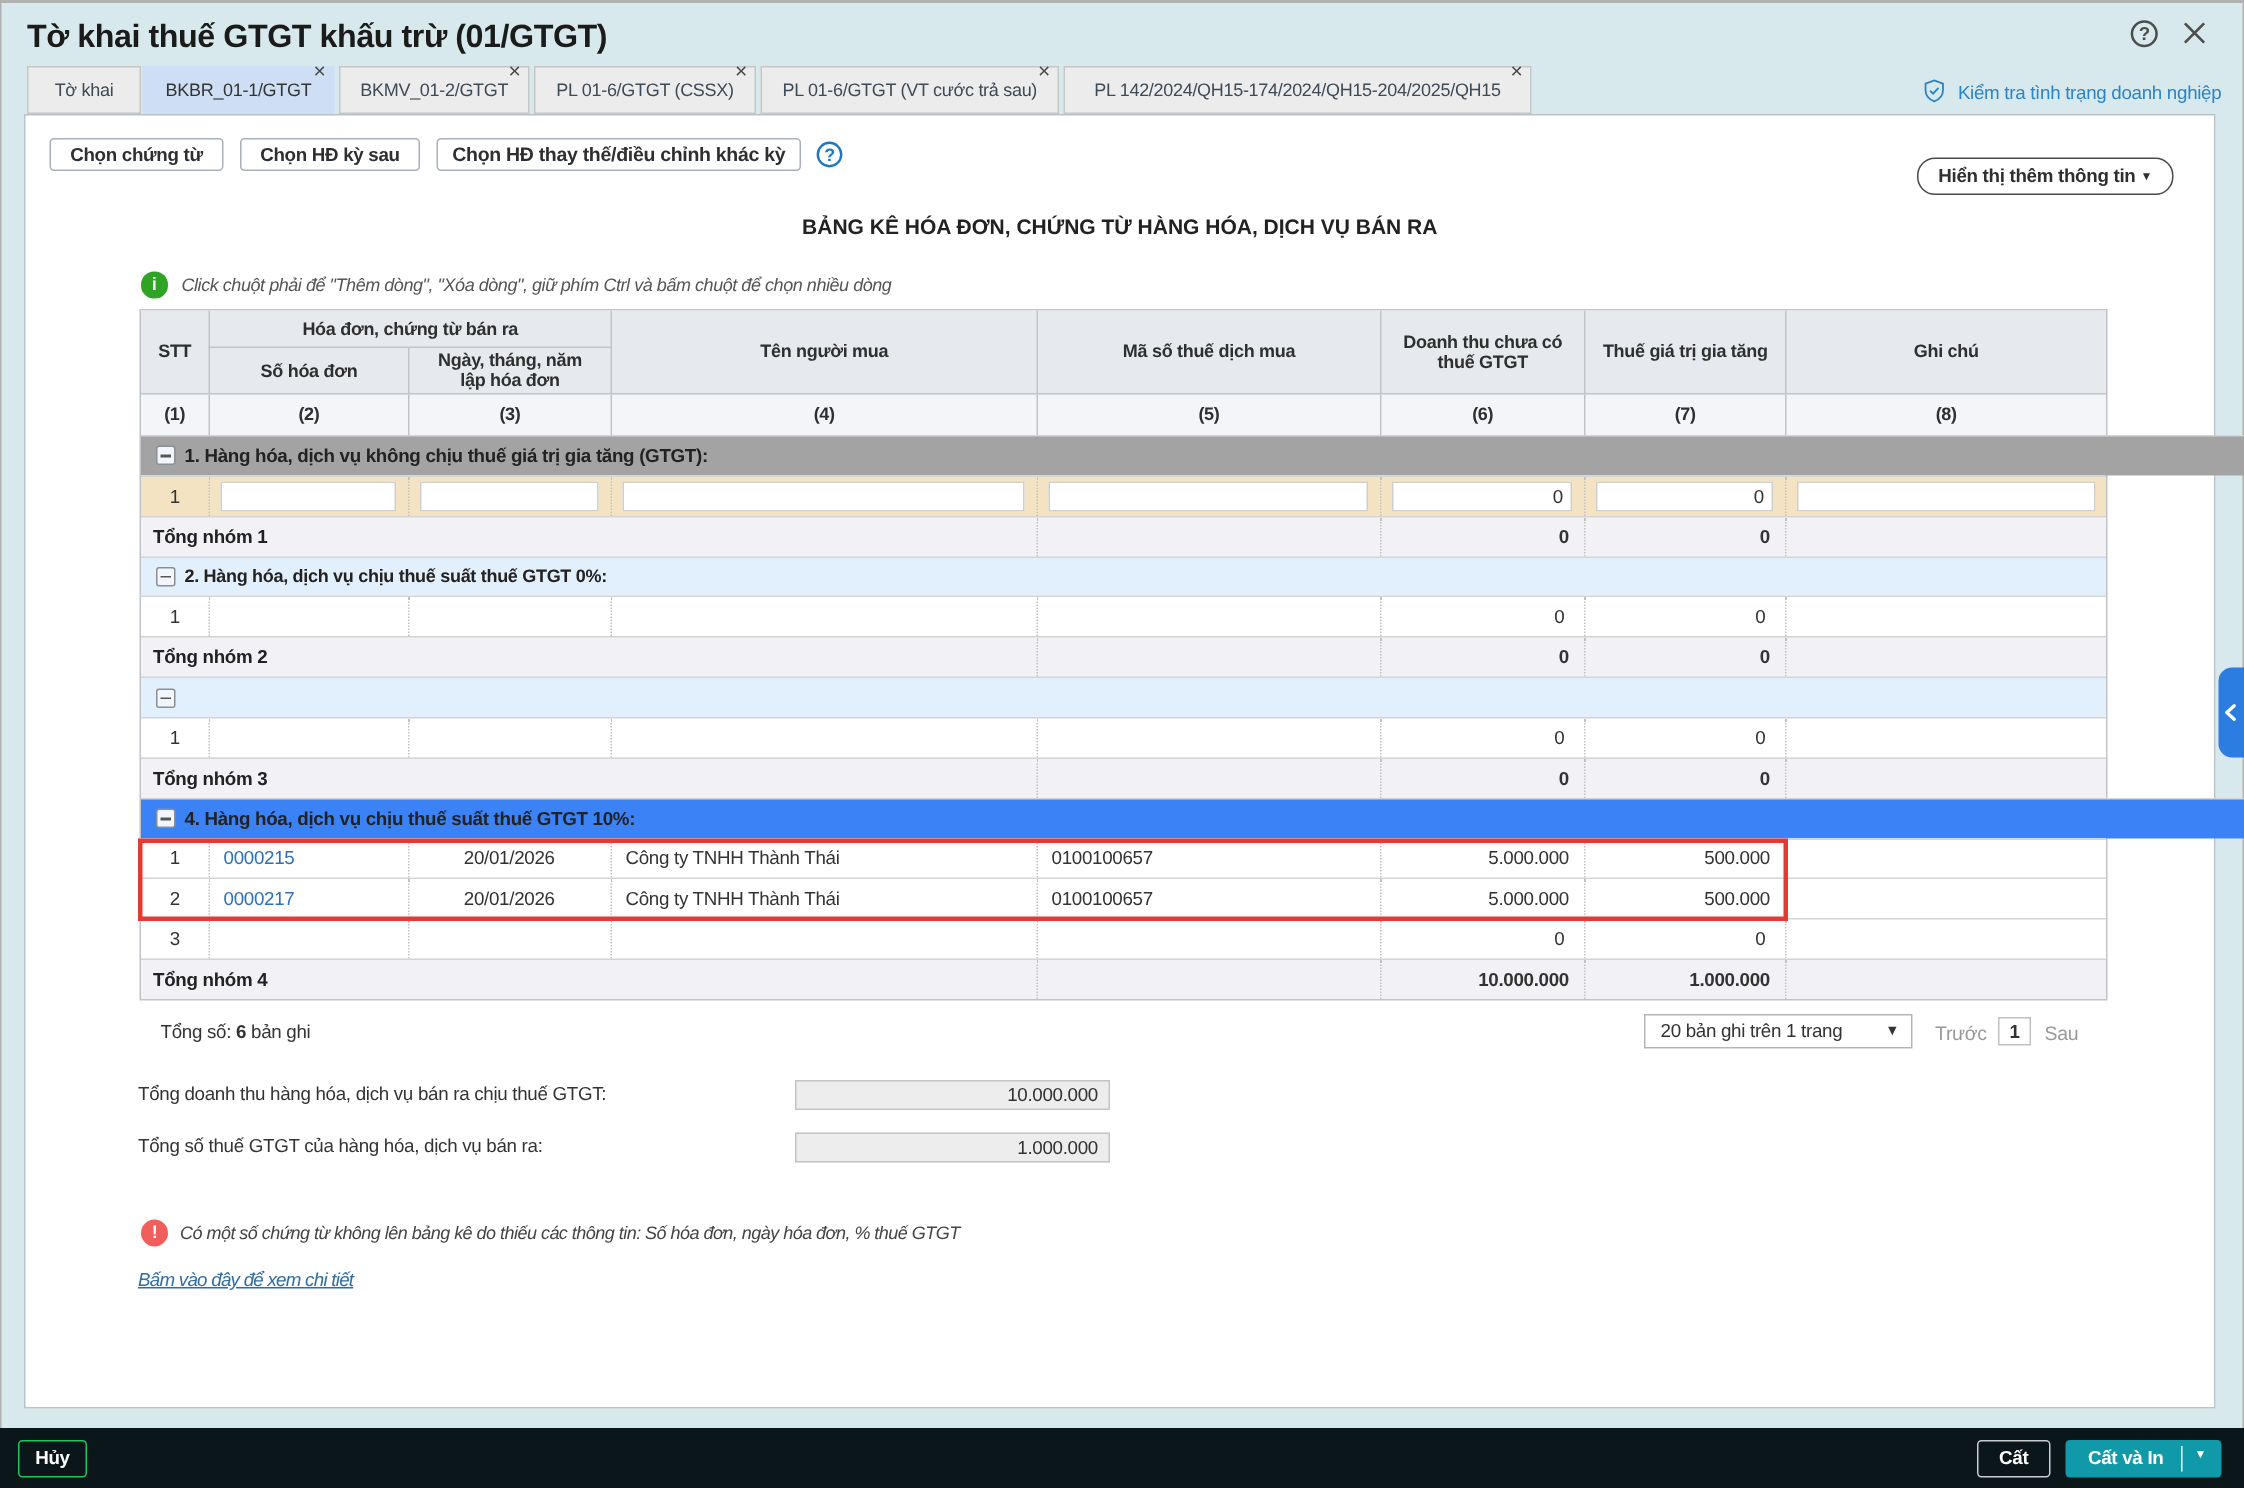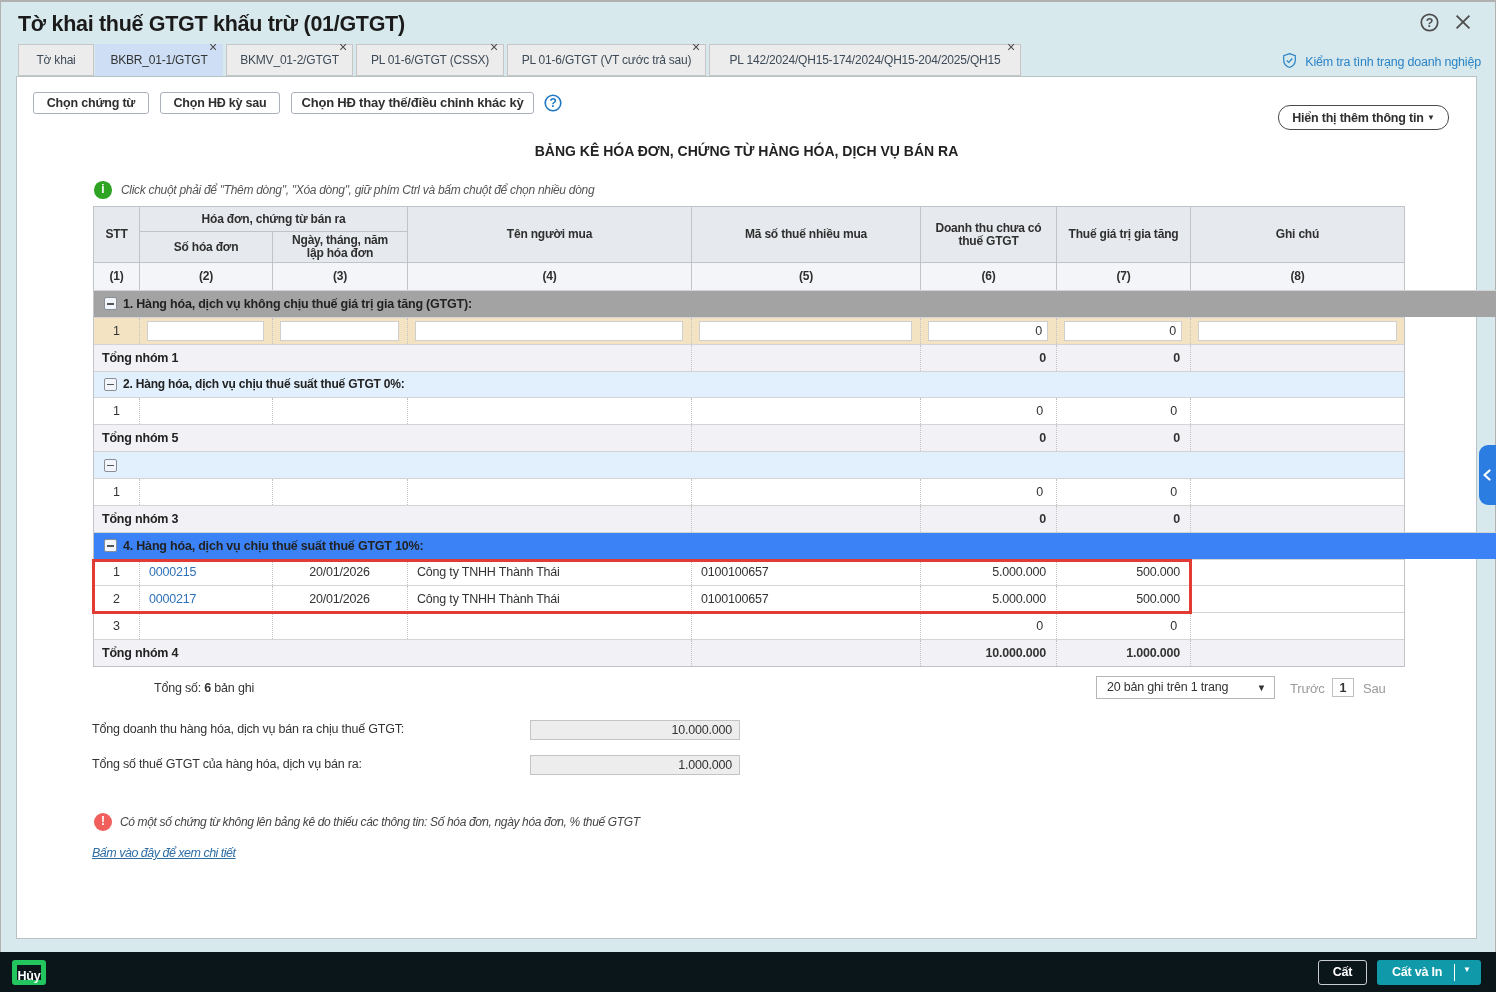--- a/index.html
+++ b/index.html
@@ -69,21 +69,21 @@
 
 <div id="tablewrap">
     <div class="abs" style="left: 93px; top: 206px; width: 1312px; height: 460.998px; border: 1px solid rgb(192, 196, 200);"></div>
     <div class="abs" style="left: 94px; top: 207px; width: 1310px; height: 83px; background: #e6e9ed;"></div>
     <div class="abs" style="left: 94px; top: 262px; width: 1310px; height: 28px; background: rgb(244, 245, 248); border-top: 1px solid rgb(192, 196, 200);"></div>
     <div class="abs" style="left: 94px; top: 207px; width: 45px; height: 55px; font-size: 12px; letter-spacing: -0.2px; font-weight: bold; color: rgb(47, 47, 47); text-align: center; display: flex; align-items: center; justify-content: center; line-height: 13px;">STT</div>
     <div class="abs" style="left: 139px; top: 207px; width: 268px; height: 25px; border-left: 1px solid rgb(192, 196, 200); border-bottom: 1px solid rgb(192, 196, 200); font-size: 12px; letter-spacing: -0.2px; font-weight: bold; color: rgb(47, 47, 47); text-align: center; display: flex; align-items: center; justify-content: center; line-height: 13px;">Hóa đơn, chứng từ bán ra</div>
     <div class="abs" style="left: 139px; top: 232px; width: 133px; height: 30px; border-left: 1px solid rgb(192, 196, 200); font-size: 12px; letter-spacing: -0.2px; font-weight: bold; color: rgb(47, 47, 47); text-align: center; display: flex; align-items: center; justify-content: center; line-height: 13px;">Số hóa đơn</div>
     <div class="abs" style="left: 272px; top: 232px; width: 135px; height: 30px; border-left: 1px solid rgb(192, 196, 200); font-size: 12px; letter-spacing: -0.2px; font-weight: bold; color: rgb(47, 47, 47); text-align: center; display: flex; align-items: center; justify-content: center; line-height: 13px;">Ngày, tháng, năm<br>lập hóa đơn</div>
     <div class="abs" style="left: 407px; top: 207px; width: 284px; height: 55px; border-left: 1px solid rgb(192, 196, 200); font-size: 12px; letter-spacing: -0.2px; font-weight: bold; color: rgb(47, 47, 47); text-align: center; display: flex; align-items: center; justify-content: center; line-height: 13px;">Tên người mua</div>
-    <div class="abs" style="left: 691px; top: 207px; width: 229px; height: 55px; border-left: 1px solid rgb(192, 196, 200); font-size: 12px; letter-spacing: -0.2px; font-weight: bold; color: rgb(47, 47, 47); text-align: center; display: flex; align-items: center; justify-content: center; line-height: 13px;">Mã số thuế nhiều mua</div>
+    <div class="abs" style="left: 691px; top: 207px; width: 229px; height: 55px; border-left: 1px solid rgb(192, 196, 200); font-size: 12px; letter-spacing: -0.2px; font-weight: bold; color: rgb(47, 47, 47); text-align: center; display: flex; align-items: center; justify-content: center; line-height: 13px;">Mã số thuế dịch mua</div>
     <div class="abs" style="left: 920px; top: 207px; width: 136px; height: 55px; border-left: 1px solid rgb(192, 196, 200); font-size: 12px; letter-spacing: -0.2px; font-weight: bold; color: rgb(47, 47, 47); text-align: center; display: flex; align-items: center; justify-content: center; line-height: 13px;">Doanh thu chưa có<br>thuế GTGT</div>
     <div class="abs" style="left: 1056px; top: 207px; width: 134px; height: 55px; border-left: 1px solid rgb(192, 196, 200); font-size: 12px; letter-spacing: -0.2px; font-weight: bold; color: rgb(47, 47, 47); text-align: center; display: flex; align-items: center; justify-content: center; line-height: 13px;">Thuế giá trị gia tăng</div>
     <div class="abs" style="left: 1190px; top: 207px; width: 214px; height: 55px; border-left: 1px solid rgb(192, 196, 200); font-size: 12px; letter-spacing: -0.2px; font-weight: bold; color: rgb(47, 47, 47); text-align: center; display: flex; align-items: center; justify-content: center; line-height: 13px;">Ghi chú</div>
     <div class="abs" style="left: 94px; top: 263px; width: 45px; height: 27px; font-size: 12px; letter-spacing: -0.2px; font-weight: bold; color: rgb(47, 47, 47); text-align: center; display: flex; align-items: center; justify-content: center; line-height: 13px;">(1)</div>
     <div class="abs" style="left: 139px; top: 263px; width: 133px; height: 27px; border-left: 1px solid rgb(192, 196, 200); font-size: 12px; letter-spacing: -0.2px; font-weight: bold; color: rgb(47, 47, 47); text-align: center; display: flex; align-items: center; justify-content: center; line-height: 13px;">(2)</div>
     <div class="abs" style="left: 272px; top: 263px; width: 135px; height: 27px; border-left: 1px solid rgb(192, 196, 200); font-size: 12px; letter-spacing: -0.2px; font-weight: bold; color: rgb(47, 47, 47); text-align: center; display: flex; align-items: center; justify-content: center; line-height: 13px;">(3)</div>
     <div class="abs" style="left: 407px; top: 263px; width: 284px; height: 27px; border-left: 1px solid rgb(192, 196, 200); font-size: 12px; letter-spacing: -0.2px; font-weight: bold; color: rgb(47, 47, 47); text-align: center; display: flex; align-items: center; justify-content: center; line-height: 13px;">(4)</div>
     <div class="abs" style="left: 691px; top: 263px; width: 229px; height: 27px; border-left: 1px solid rgb(192, 196, 200); font-size: 12px; letter-spacing: -0.2px; font-weight: bold; color: rgb(47, 47, 47); text-align: center; display: flex; align-items: center; justify-content: center; line-height: 13px;">(5)</div>
     <div class="abs" style="left: 920px; top: 263px; width: 136px; height: 27px; border-left: 1px solid rgb(192, 196, 200); font-size: 12px; letter-spacing: -0.2px; font-weight: bold; color: rgb(47, 47, 47); text-align: center; display: flex; align-items: center; justify-content: center; line-height: 13px;">(6)</div>
     <div class="abs" style="left: 1056px; top: 263px; width: 134px; height: 27px; border-left: 1px solid rgb(192, 196, 200); font-size: 12px; letter-spacing: -0.2px; font-weight: bold; color: rgb(47, 47, 47); text-align: center; display: flex; align-items: center; justify-content: center; line-height: 13px;">(7)</div>
@@ -136,21 +136,21 @@
       <div style="position: absolute; font-size: 12.5px; color: rgb(51, 51, 51); display: flex; align-items: center; letter-spacing: -0.2px; left: 313px; top: 0px; width: 1px; height: 100%; border-left: 1px dotted rgb(194, 194, 194);"></div>
       <div style="position: absolute; font-size: 12.5px; color: rgb(51, 51, 51); display: flex; align-items: center; letter-spacing: -0.2px; left: 597px; top: 0px; width: 1px; height: 100%; border-left: 1px dotted rgb(194, 194, 194);"></div>
       <div style="position: absolute; font-size: 12.5px; color: rgb(51, 51, 51); display: flex; align-items: center; letter-spacing: -0.2px; left: 826px; top: 0px; width: 1px; height: 100%; border-left: 1px dotted rgb(194, 194, 194);"></div>
       <div style="position: absolute; font-size: 12.5px; color: rgb(51, 51, 51); display: flex; align-items: center; letter-spacing: -0.2px; left: 962px; top: 0px; width: 1px; height: 100%; border-left: 1px dotted rgb(194, 194, 194);"></div>
       <div style="position: absolute; font-size: 12.5px; color: rgb(51, 51, 51); display: flex; align-items: center; letter-spacing: -0.2px; left: 1096px; top: 0px; width: 1px; height: 100%; border-left: 1px dotted rgb(194, 194, 194);"></div>
       <div style="position: absolute; font-size: 12.5px; color: rgb(51, 51, 51); display: flex; align-items: center; letter-spacing: -0.2px; left: 0px; top: 0px; width: 45px; height: 100%; justify-content: center;">1</div>
       <div style="position: absolute; font-size: 12.5px; color: rgb(51, 51, 51); display: flex; align-items: center; letter-spacing: -0.2px; left: 826px; top: 0px; width: 123px; height: 100%; justify-content: flex-end;">0</div>
       <div style="position: absolute; font-size: 12.5px; color: rgb(51, 51, 51); display: flex; align-items: center; letter-spacing: -0.2px; left: 962px; top: 0px; width: 121px; height: 100%; justify-content: flex-end;">0</div>
     </div>
     <div class="abs" style="left: 94px; top: 424.285px; width: 1310px; height: 26.857px; background: rgb(242, 242, 246); border-top: 1px solid rgb(212, 212, 212);">
-      <div style="position: absolute; font-size: 12.5px; display: flex; align-items: center; letter-spacing: -0.2px; left: 8px; top: 0px; height: 100%; font-weight: bold; color: rgb(34, 34, 34);">Tổng nhóm 5</div>
+      <div style="position: absolute; font-size: 12.5px; display: flex; align-items: center; letter-spacing: -0.2px; left: 8px; top: 0px; height: 100%; font-weight: bold; color: rgb(34, 34, 34);">Tổng nhóm 2</div>
       <div style="position: absolute; font-size: 12.5px; color: rgb(51, 51, 51); display: flex; align-items: center; letter-spacing: -0.2px; left: 597px; top: 0px; width: 1px; height: 100%; border-left: 1px dotted rgb(194, 194, 194);"></div>
       <div style="position: absolute; font-size: 12.5px; color: rgb(51, 51, 51); display: flex; align-items: center; letter-spacing: -0.2px; left: 826px; top: 0px; width: 1px; height: 100%; border-left: 1px dotted rgb(194, 194, 194);"></div>
       <div style="position: absolute; font-size: 12.5px; color: rgb(51, 51, 51); display: flex; align-items: center; letter-spacing: -0.2px; left: 826px; top: 0px; width: 126px; height: 100%; justify-content: flex-end; font-weight: bold;">0</div>
       <div style="position: absolute; font-size: 12.5px; color: rgb(51, 51, 51); display: flex; align-items: center; letter-spacing: -0.2px; left: 962px; top: 0px; width: 1px; height: 100%; border-left: 1px dotted rgb(194, 194, 194);"></div>
       <div style="position: absolute; font-size: 12.5px; color: rgb(51, 51, 51); display: flex; align-items: center; letter-spacing: -0.2px; left: 962px; top: 0px; width: 124px; height: 100%; justify-content: flex-end; font-weight: bold;">0</div>
       <div style="position: absolute; font-size: 12.5px; color: rgb(51, 51, 51); display: flex; align-items: center; letter-spacing: -0.2px; left: 1096px; top: 0px; width: 1px; height: 100%; border-left: 1px dotted rgb(194, 194, 194);"></div>
     </div>
     <div class="abs" style="left: 94px; top: 451.142px; width: 1310px; height: 26.857px; background: #e2effc; border-top: 1px solid rgb(212, 212, 212);">
       <div style="position: absolute; font-size: 12.5px; color: rgb(51, 51, 51); display: flex; letter-spacing: -0.2px; left: 10px; top: 0px; width: 14px; height: 100%; align-items: center;">
         <span style="display:inline-block;width:13px;height:13px;border:1px solid #8a8f96;border-radius:2px;background:#f2f6fc;position:relative;">
@@ -236,21 +236,21 @@
       <div style="position: absolute; font-size: 12.5px; color: rgb(51, 51, 51); display: flex; align-items: center; letter-spacing: -0.2px; left: 597px; top: 0px; width: 1px; height: 100%; border-left: 1px dotted rgb(194, 194, 194);"></div>
       <div style="position: absolute; font-size: 12.5px; color: rgb(51, 51, 51); display: flex; align-items: center; letter-spacing: -0.2px; left: 826px; top: 0px; width: 1px; height: 100%; border-left: 1px dotted rgb(194, 194, 194);"></div>
       <div style="position: absolute; font-size: 12.5px; color: rgb(51, 51, 51); display: flex; align-items: center; letter-spacing: -0.2px; left: 826px; top: 0px; width: 126px; height: 100%; justify-content: flex-end; font-weight: bold;">10.000.000</div>
       <div style="position: absolute; font-size: 12.5px; color: rgb(51, 51, 51); display: flex; align-items: center; letter-spacing: -0.2px; left: 962px; top: 0px; width: 1px; height: 100%; border-left: 1px dotted rgb(194, 194, 194);"></div>
       <div style="position: absolute; font-size: 12.5px; color: rgb(51, 51, 51); display: flex; align-items: center; letter-spacing: -0.2px; left: 962px; top: 0px; width: 124px; height: 100%; justify-content: flex-end; font-weight: bold;">1.000.000</div>
       <div style="position: absolute; font-size: 12.5px; color: rgb(51, 51, 51); display: flex; align-items: center; letter-spacing: -0.2px; left: 1096px; top: 0px; width: 1px; height: 100%; border-left: 1px dotted rgb(194, 194, 194);"></div>
     </div>
     <div class="abs" style="left: 92px; top: 559.07px; width: 1100px; height: 54.714px; border: 3px solid rgb(226, 59, 51); z-index: 5;"></div>
   </div>
 
-<div class="abs" style="left:107px; top:681px; font-size:12.5px; color:#333;margin-left:47px;">Tổng số: <b>6</b> bản ghi</div>
+<div class="abs" style="left:107px; top:681px; font-size:12.5px; color:#333;">Tổng số: <b>6</b> bản ghi</div>
 <div class="abs" style="left:1096px; top:676px; width:179px; height:23px; background:#fff; border:1px solid #b5b5b5; font-size:12.5px; color:#333; line-height:21px; padding-left:10px;">20 bản ghi trên 1 trang<span style="float:right; margin-right:8px; font-size:9.5px; line-height:21px; color:#333;">▼</span></div>
 <div class="abs" style="left:1290px; top:681px; font-size:13px; color:#999;">Trước</div>
 <div class="abs" style="left:1332px; top:678px; width:22px; height:19px; background:#fff; border:1px solid #c0c0c0; font-size:12.5px; font-weight:bold; color:#333; text-align:center; line-height:19px;">1</div>
 <div class="abs" style="left:1363px; top:681px; font-size:13px; color:#999;">Sau</div>
 
 <div class="abs" style="left:92px; top:722px; font-size:12.5px; color:#333;">Tổng doanh thu hàng hóa, dịch vụ bán ra chịu thuế GTGT:</div>
 <div class="abs" style="left:530px; top:720px; width:210px; height:20px; background:#ededed; border:1px solid #c4c4c4; font-size:12.5px; color:#333; text-align:right; line-height:18px; padding-right:7px;">10.000.000</div>
 <div class="abs" style="left:92px; top:757px; font-size:12.5px; color:#333;">Tổng số thuế GTGT của hàng hóa, dịch vụ bán ra:</div>
 <div class="abs" style="left:530px; top:755px; width:210px; height:20px; background:#ededed; border:1px solid #c4c4c4; font-size:12.5px; color:#333; text-align:right; line-height:18px; padding-right:7px;">1.000.000</div>
 
@@ -258,19 +258,19 @@
 <div class="abs" style="left:120px; top:815px; font-size:12px; font-style:italic; color:#444; letter-spacing:-0.35px;">Có một số chứng từ không lên bảng kê do thiếu các thông tin: Số hóa đơn, ngày hóa đơn, % thuế GTGT</div>
 <div class="abs" style="left:92px; top:846px; font-size:12.5px; font-style:italic; color:#2e6da4; text-decoration:underline; letter-spacing:-0.5px;">Bấm vào đây để xem chi tiết</div>
 
 <div class="abs" style="left:1479px; top:445px; width:17px; height:60px; background:#2b7de1; border-radius:9px 0 0 9px;">
 <svg width="10" height="12" viewBox="0 0 10 12" style="margin:24px 0 0 3px;">
       <path d="M7.5 1.5 L2.5 6 L7.5 10.5" fill="none" stroke="#fff" stroke-width="2.2" stroke-linecap="round" stroke-linejoin="round"></path>
     </svg>
 </div>
 
 <div class="abs" style="left:0; top:952px; width:1496px; height:40px; background:#0b161b;"></div>
-<div class="abs" style="left:12px; top:960px; width:34px; height:25px; border:5px solid #22c55e; border-radius:3px; color:#fff; font-size:12.5px; font-weight:bold; text-align:center; line-height:23px;">Hủy</div>
+<div class="abs" style="left:12px; top:960px; width:46px; height:25px; border:1px solid #22c55e; border-radius:3px; color:#fff; font-size:12.5px; font-weight:bold; text-align:center; line-height:23px;">Hủy</div>
 <div class="abs" style="left:1318px; top:960px; width:49px; height:25px; border:1px solid #c9cdd0; border-radius:3px; color:#fff; font-size:12.5px; font-weight:bold; text-align:center; line-height:23px;">Cất</div>
 <div class="abs" style="left:1377px; top:960px; width:104px; height:25px; background:#109aa9; border-radius:3px; color:#fff; font-size:12.5px; font-weight:bold;">
   <span style="position:absolute; left:15px; top:5px;">Cất và In</span>
   <span style="position:absolute; left:77px; top:4px; width:1px; height:17px; background:#fff;"></span>
   <span style="position:absolute; left:86px; top:5px; font-size:8px;">▼</span>
 </div>
 
 </body></html>

